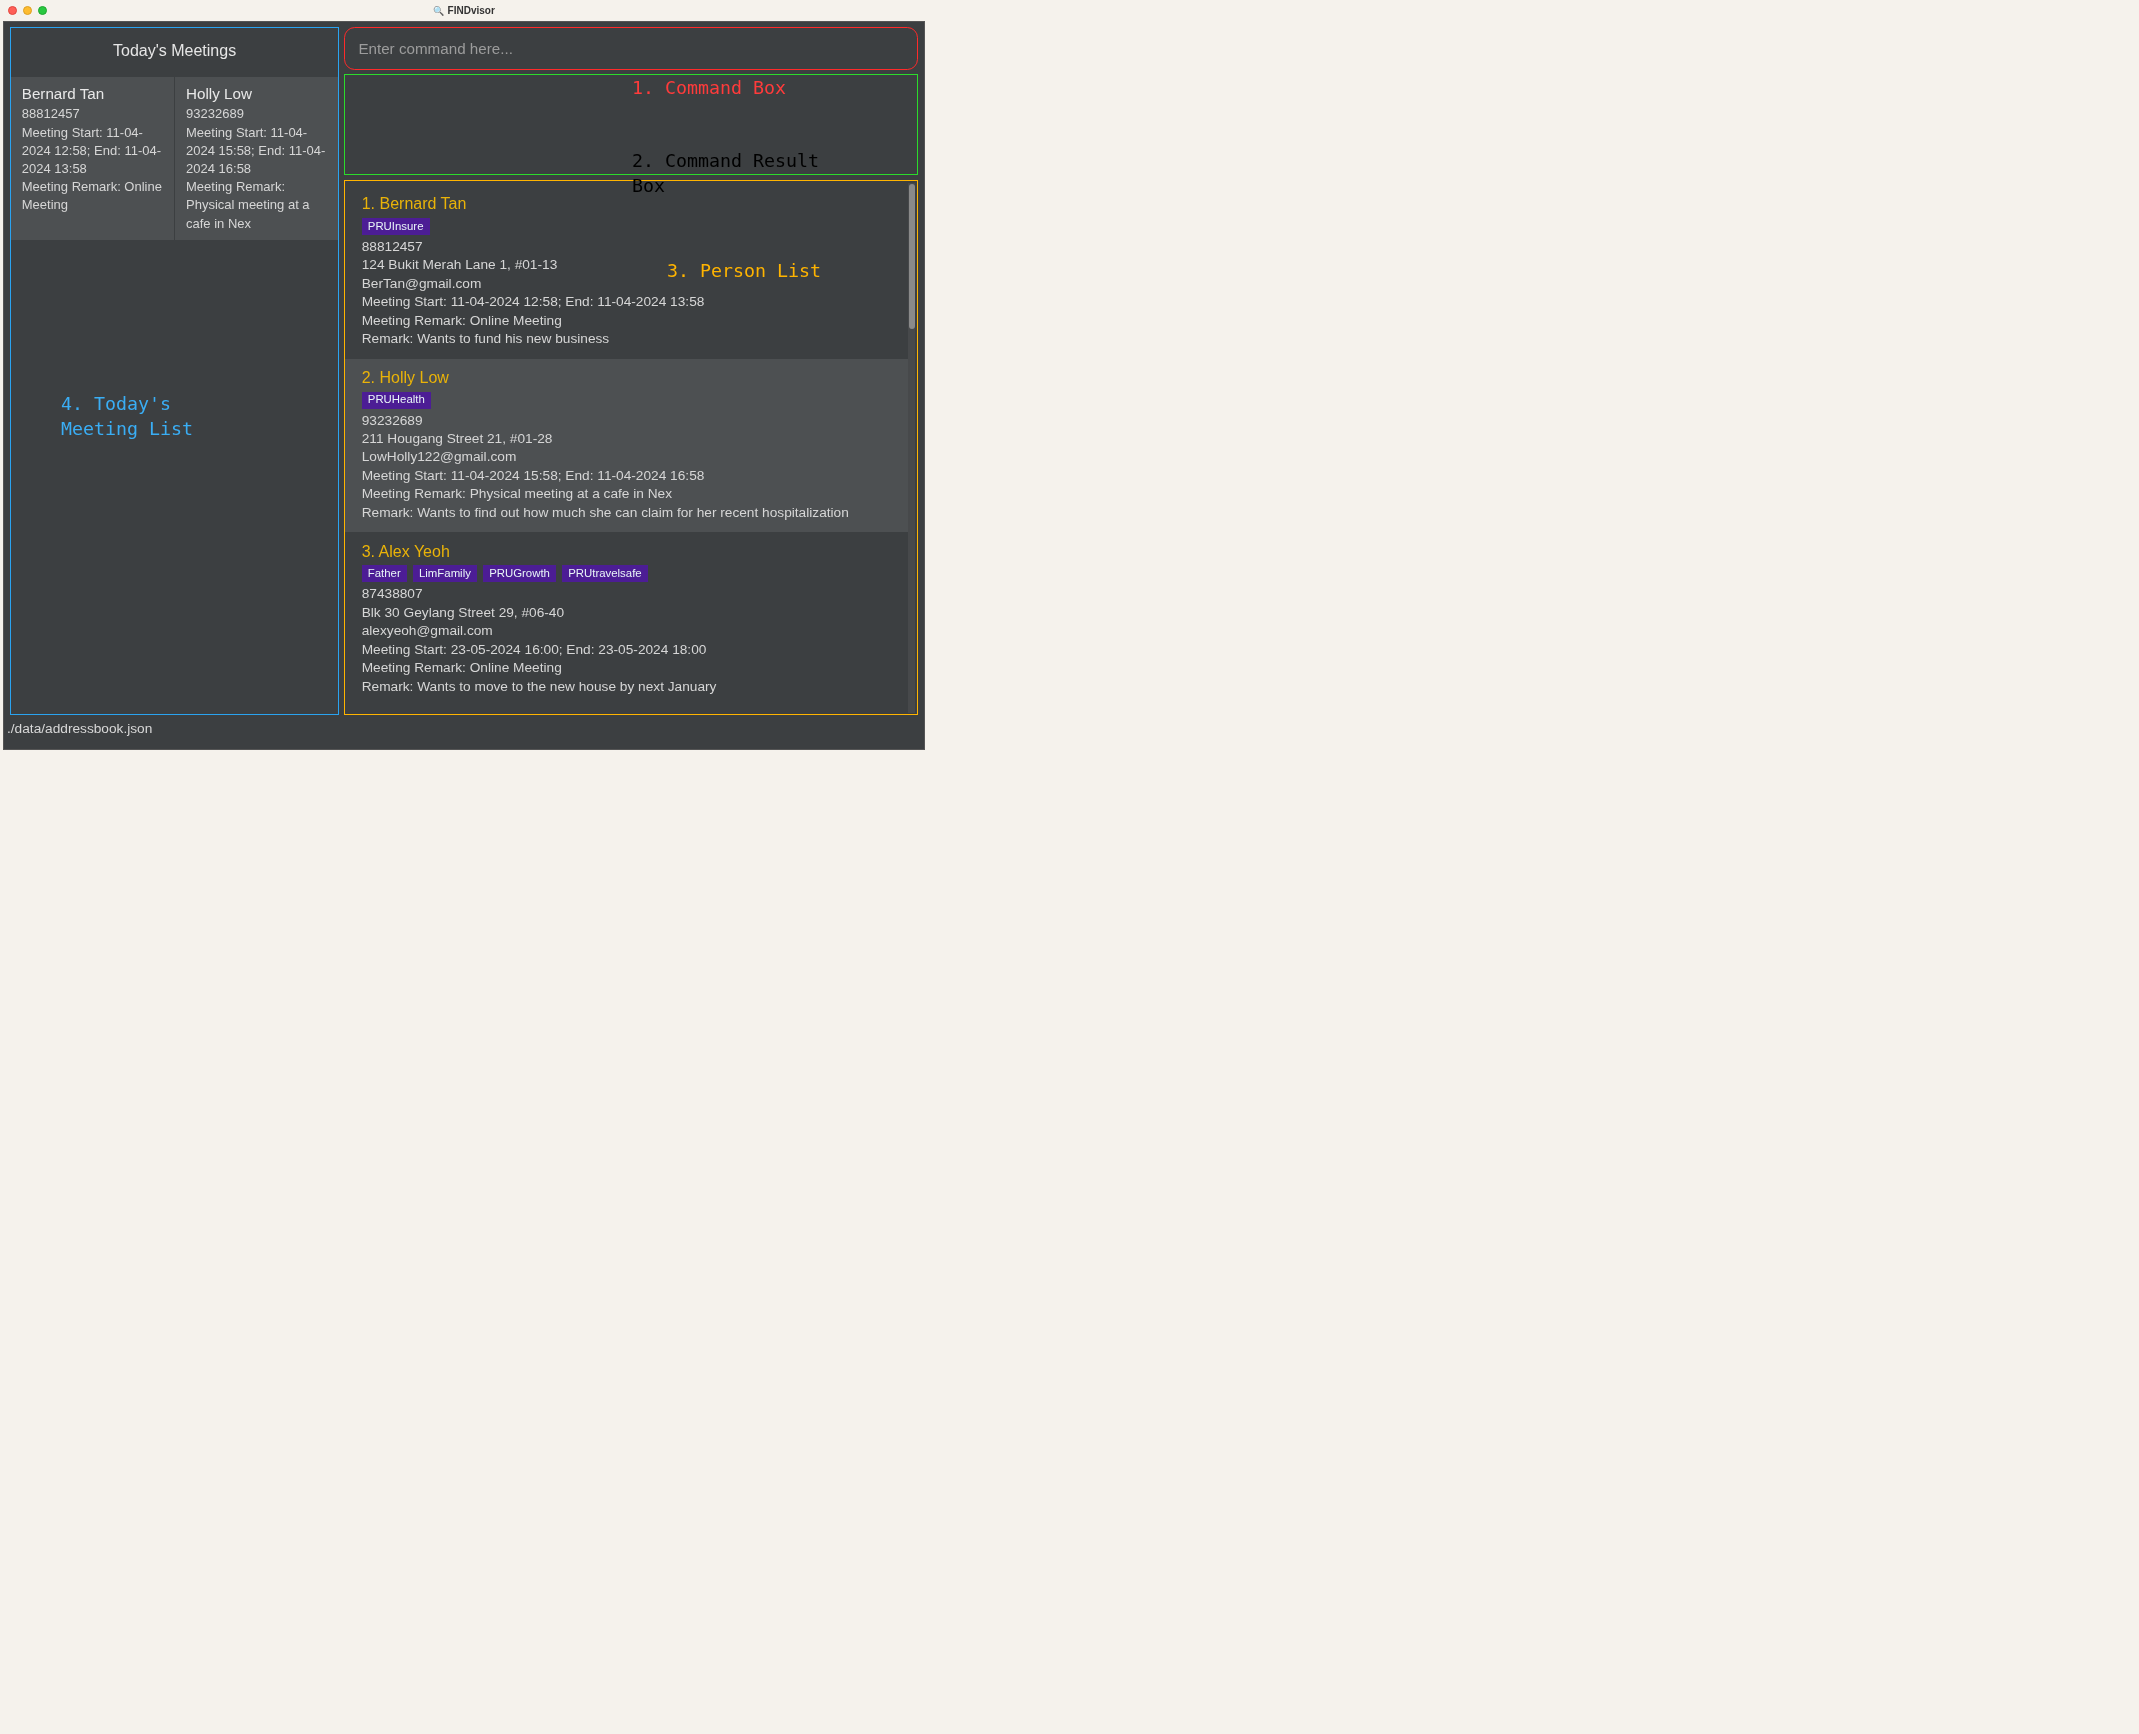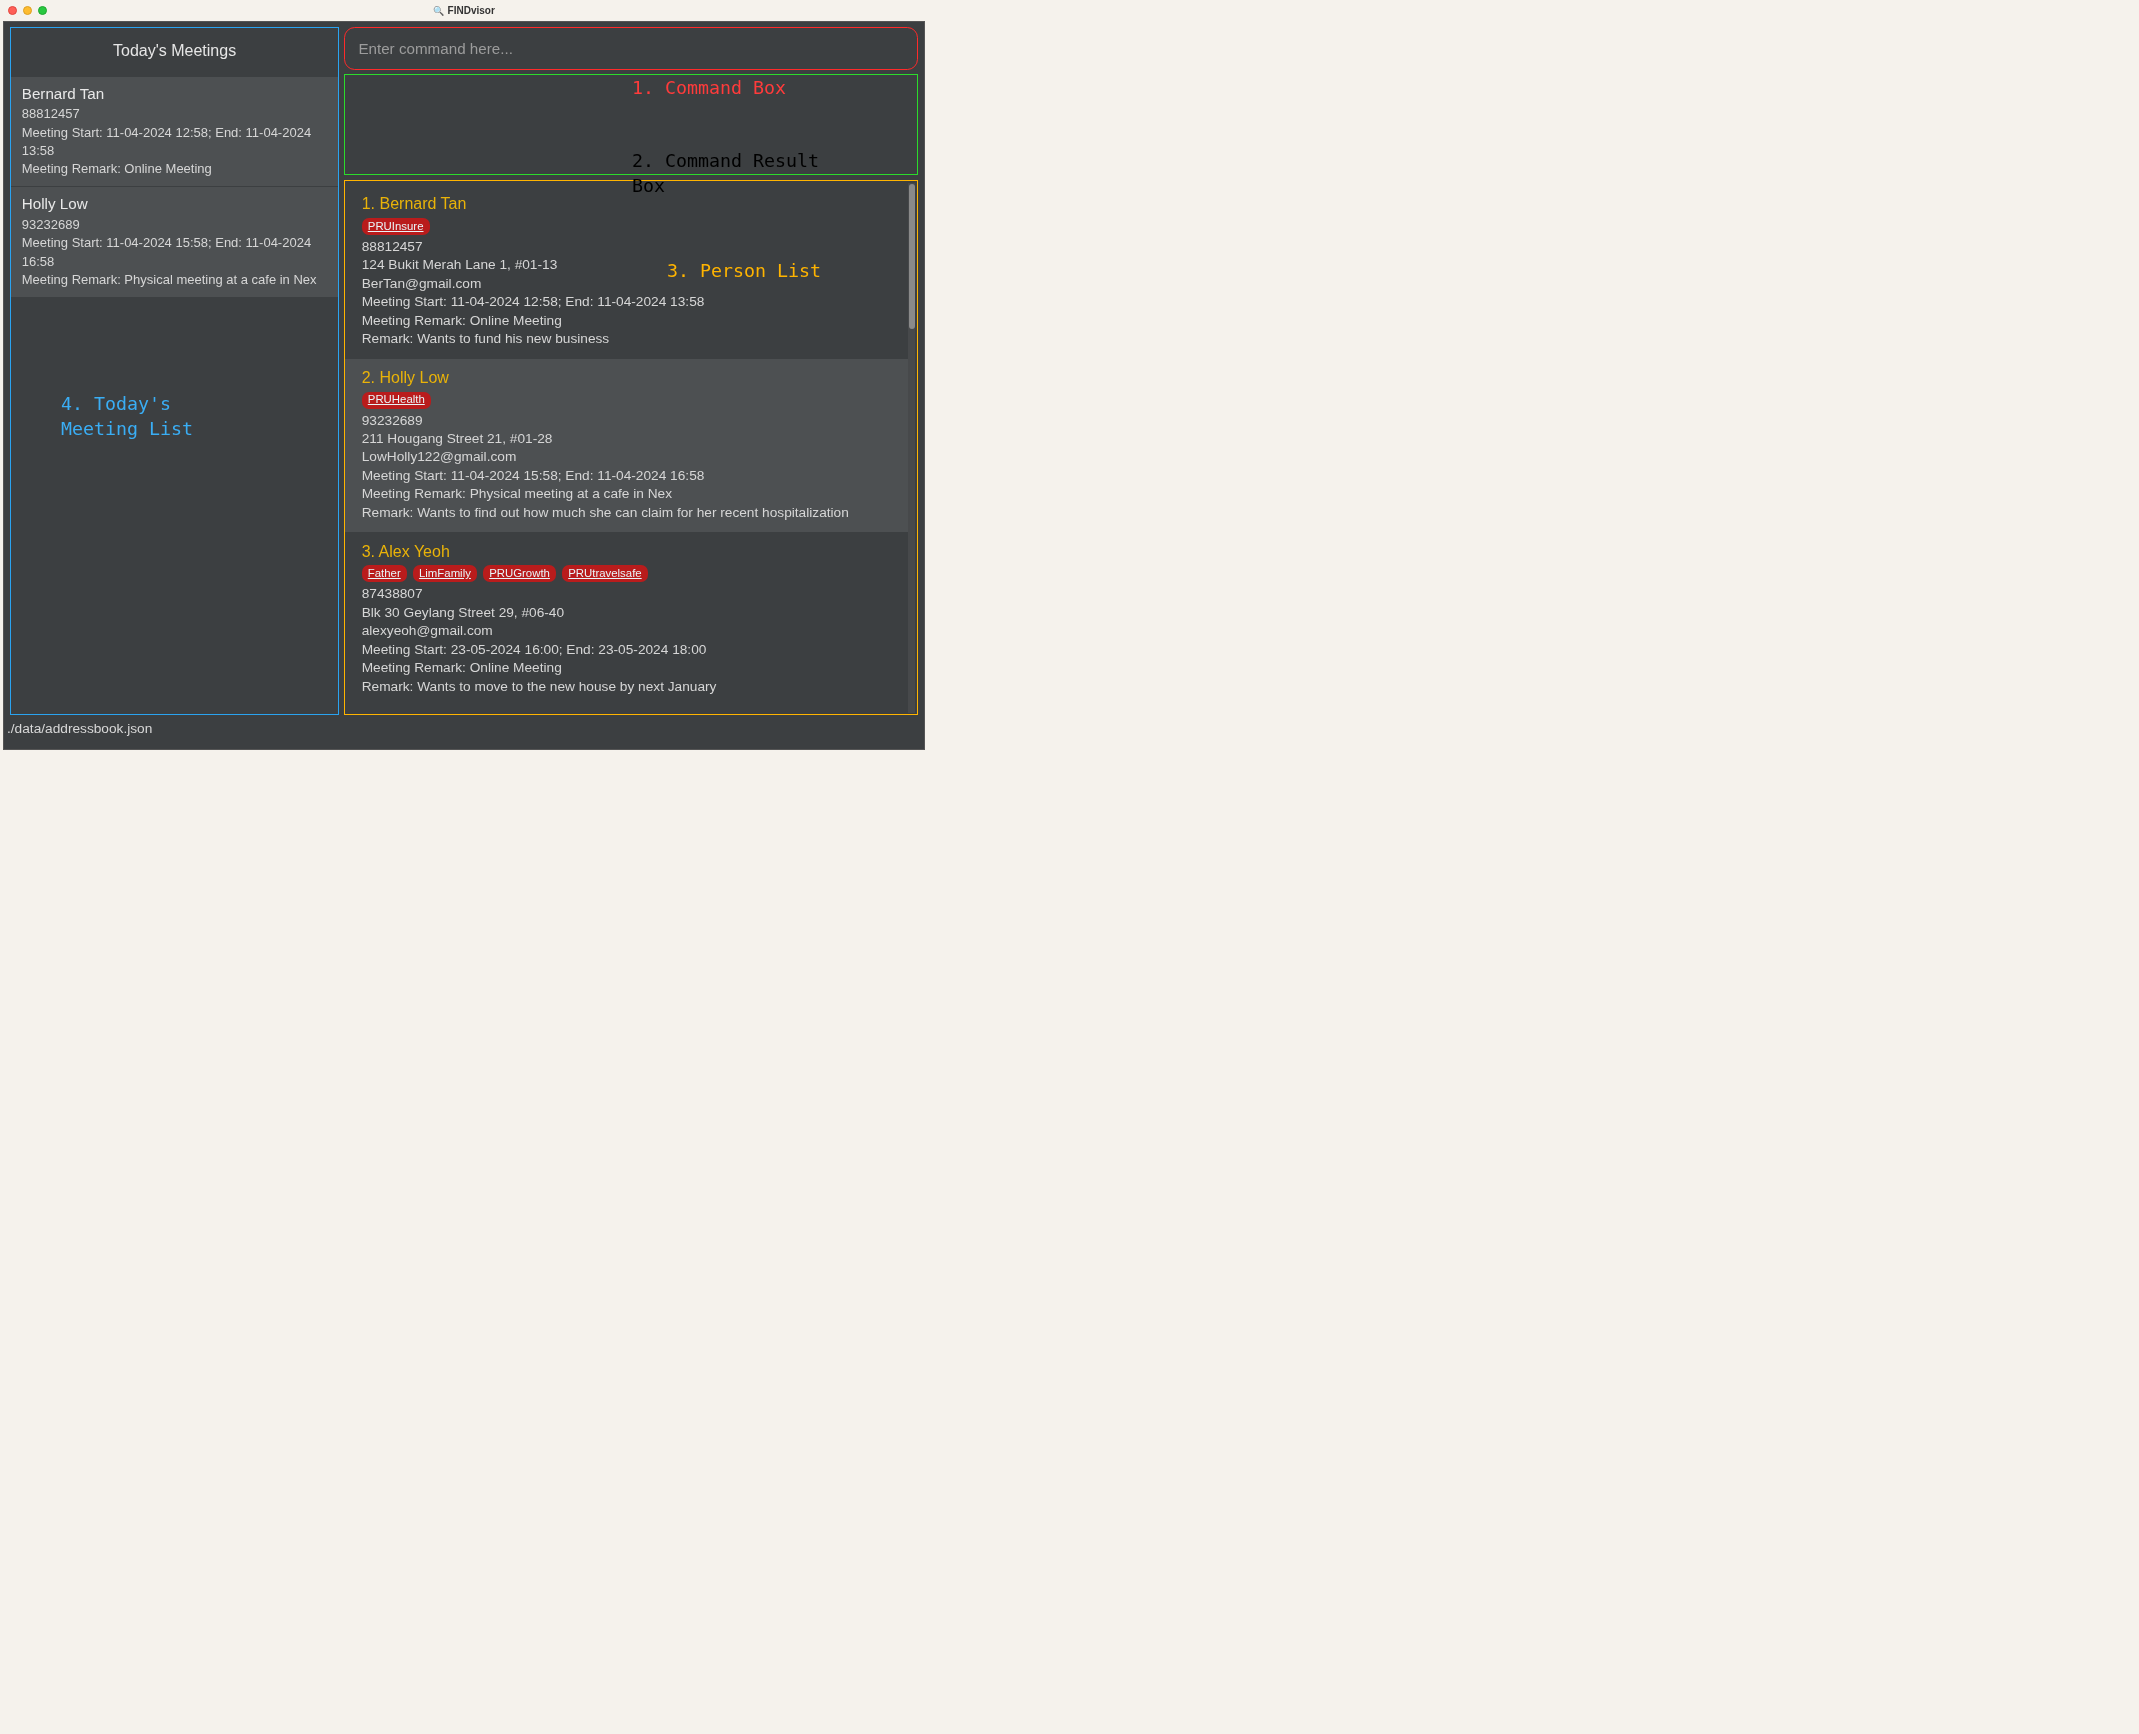--- a/index.html
+++ b/index.html
@@ -55,21 +55,21 @@
     position: relative;
     display: flex; flex-direction: column;
   }
   .right-pane {
     flex: 1; display: flex; flex-direction: column; gap: 4.6px; min-width: 0;
   }
   .today-title {
     font-size: 16px; color: #e6e6e6; text-align: center;
     padding: 13.7px 7.6px 17px 7.6px; font-weight: 400;
   }
-  .meeting-list { display: flex; flex-direction: column; gap: 1.5px; }
+  .meeting-list { display: flex; gap: 1.5px; }
   .meeting-card {
     background: #4d5052;
     padding: 6.1px 10.7px 7.6px 10.7px;
     font-size: 13px; color: #d6d6d6; line-height: 1.4;
   }
   .meeting-card .m-name { font-size: 15.2px; color: #e8e8e8; margin-bottom: 1.5px; }
 
   .command-box {
     border: 1.9px solid #ff2a2a;
     border-radius: 10.7px;
@@ -103,22 +103,22 @@
   }
   .person-list { display: flex; flex-direction: column; gap: 1.5px; }
   .person-card {
     padding: 7.6px 17px 9.1px 17px;
     font-size: 13.7px; color: #d6d6d6; line-height: 1.35;
   }
   .person-card.alt { background: #4d5052; }
   .person-card .p-head { font-size: 16px; color: #eab308; margin-bottom: 3px; }
   .tags { display: flex; gap: 6.1px; margin-bottom: 3px; flex-wrap: wrap; }
   .tag {
-    background: #b91c1c; color: #e9f5f8;
-    font-size: 11.4px; padding: 0.8px 6.1px; border-radius: 7px; text-decoration: underline;
+    background: #4c1d95; color: #e9f5f8;
+    font-size: 11.4px; padding: 0.8px 6.1px; border-radius: 0;
   }
   .scrollbar-track {
     width: 7.6px; background: #47494b;
     margin: 1.5px 1.5px 1.5px 0;
     position: relative;
   }
   .scrollbar-thumb {
     position: absolute; left: 0.8px; right: 0.8px;
     top: 1.5px; height: 145px;
     background: #8a8a8a; border-radius: 3px;

